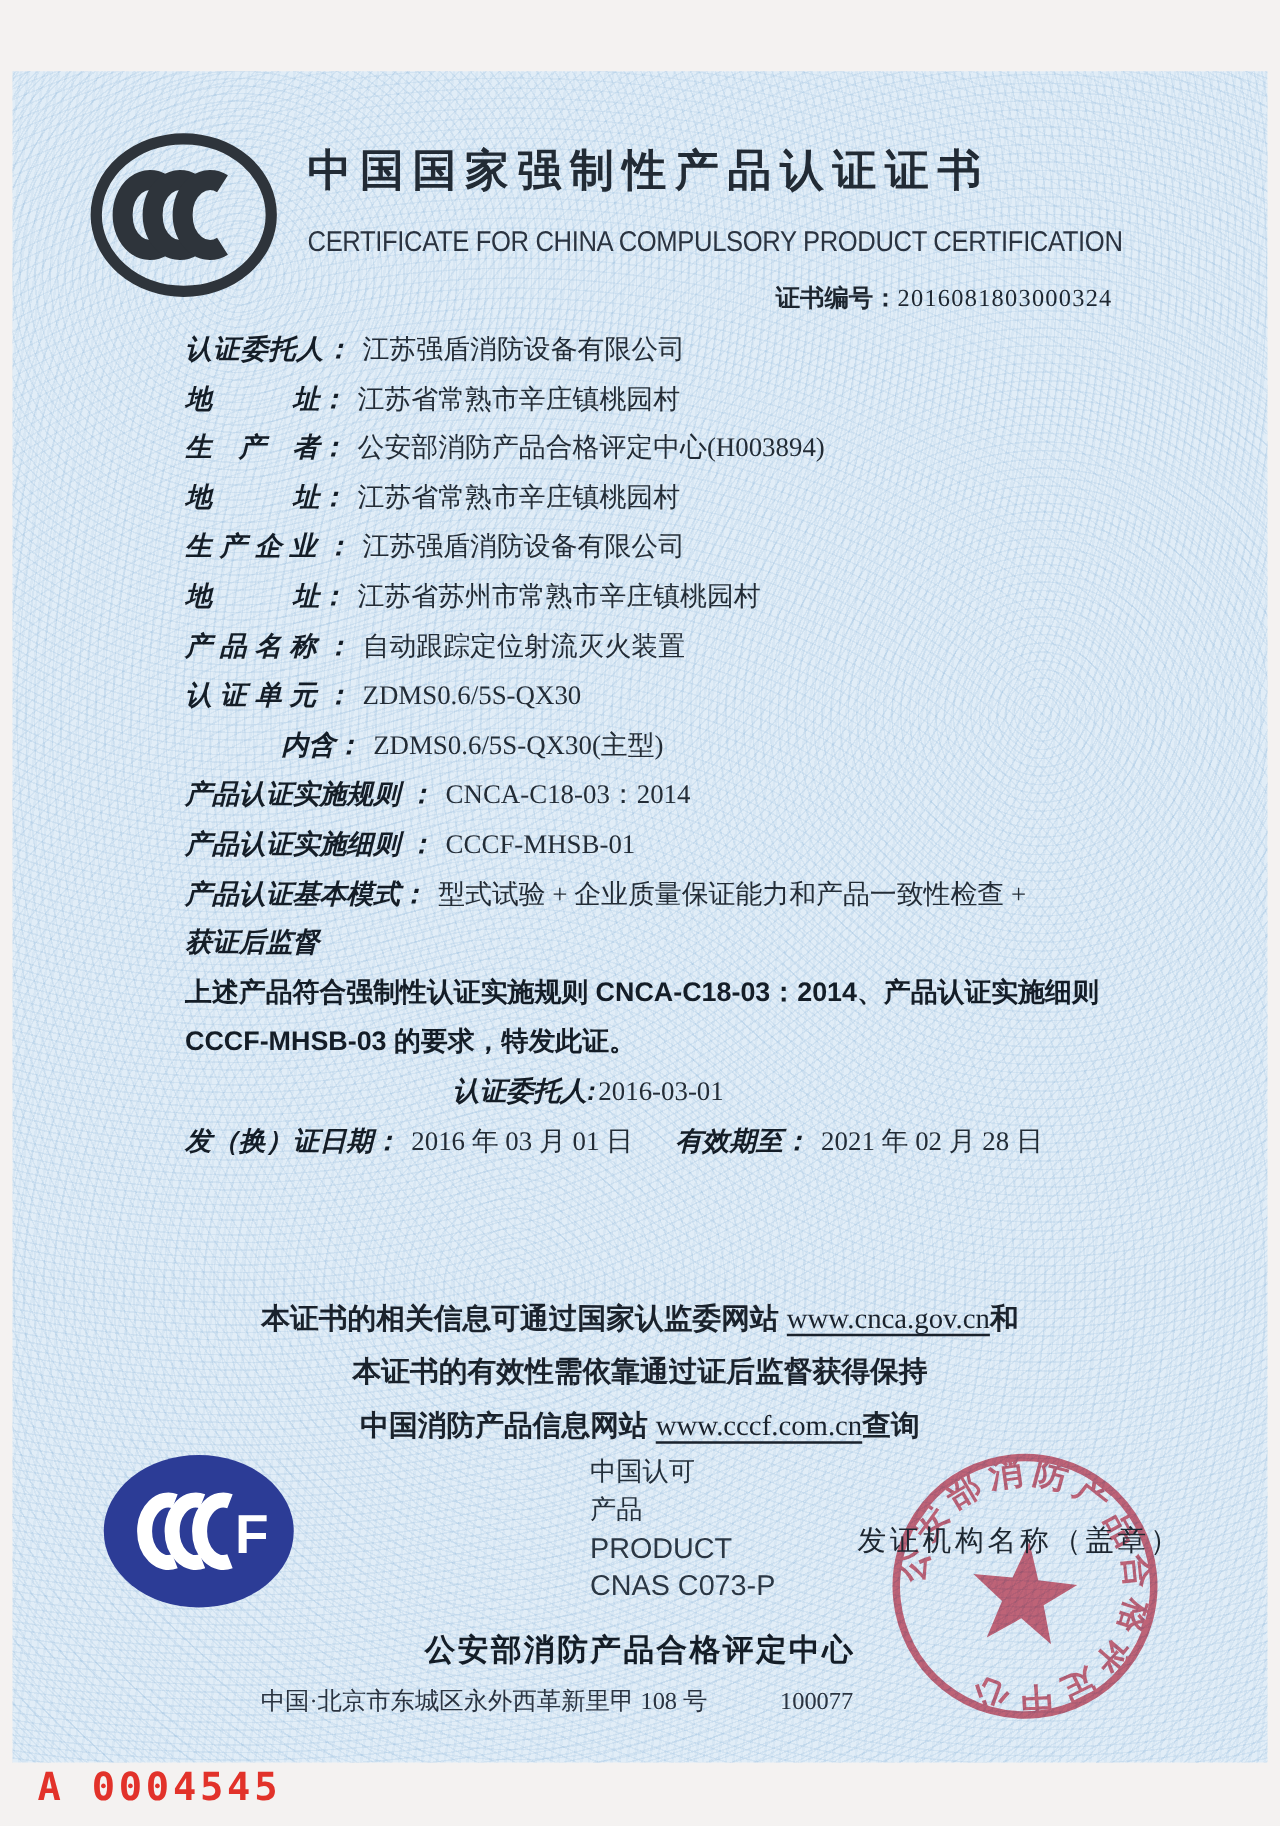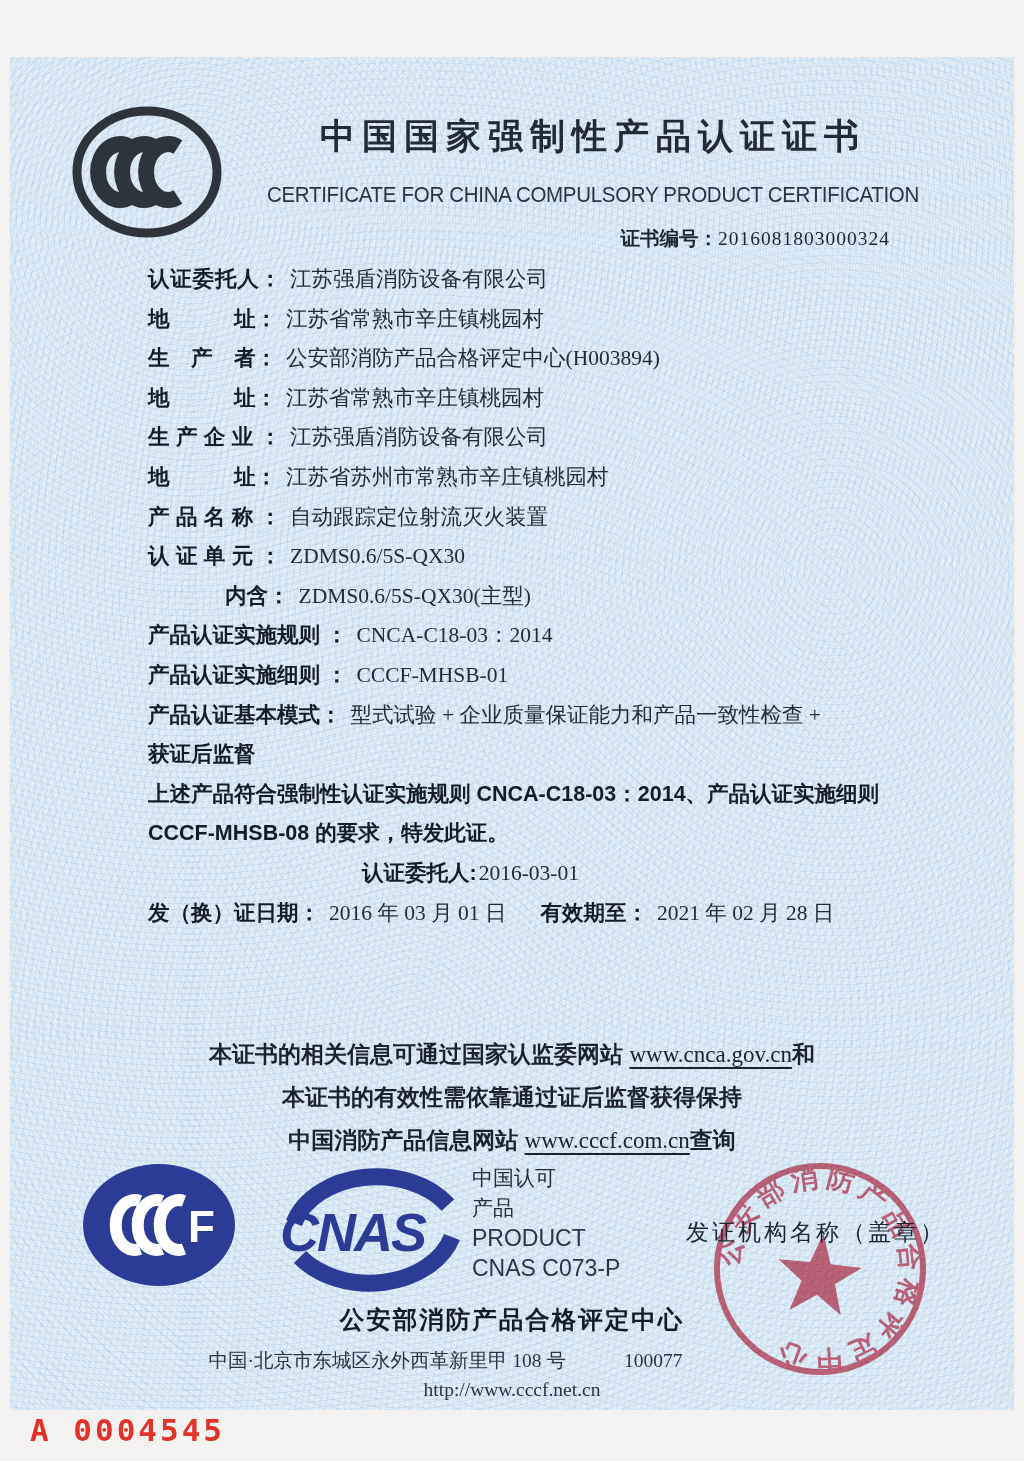--- a/index.html
+++ b/index.html
@@ -17,30 +17,30 @@
     position:absolute; left:10px; top:57px; width:1004px; height:1353px;
     background-color:#e1edf7;
     background-image:
       repeating-radial-gradient(circle at 18% 12%, rgba(116,165,208,.14) 0 1.2px, rgba(0,0,0,0) 1.2px 6px),
       repeating-radial-gradient(circle at 82% 38%, rgba(116,165,208,.13) 0 1.2px, rgba(0,0,0,0) 1.2px 7px),
       repeating-radial-gradient(circle at 40% 72%, rgba(116,165,208,.12) 0 1.2px, rgba(0,0,0,0) 1.2px 8px),
       repeating-linear-gradient(99deg, rgba(133,176,214,.10) 0 2px, rgba(0,0,0,0) 2px 6px);
   }
   
   .ccc-logo { position:absolute; left:56px; top:40px; width:162px; height:150px; }
-  .titles { position:absolute; left:213px; top:56px; width:740px; text-align:center; }
+  .titles { position:absolute; left:236px; top:56px; width:740px; text-align:left; }
   .title-cn { font-size:35px; font-weight:700; letter-spacing:7px; color:#222b35; font-family:"Liberation Sans",sans-serif; }
   .title-en { margin-top:22px; font-size:20.5px; font-weight:500; letter-spacing:-0.3px; color:#2a3340; transform:scaleY(1.12); }
   .cert-no { position:absolute; right:124px; top:168px; font-size:19.5px; }
   .cert-no .lab { font-weight:600; }
   .cert-no .num { font-family:"Liberation Serif", serif; letter-spacing:1px; }
   
   .fields { position:absolute; left:138px; top:203px; width:760px; font-size:21.5px; line-height:39.6px; }
   .row { white-space:nowrap; }
-  .lbl { font-weight:700; color:#141d27; }
+  .lbl { font-weight:700; color:#141d27;font-style:italic; }
   .lblw { display:inline-block; width:133px; text-align:justify; text-align-last:justify; }
   .val { font-family:"Liberation Serif", serif; color:#232c36; margin-left:9px; }
   .row.indent { padding-left:77px; }
   .row.center1 { padding-left:214px; }
   .statement { font-weight:700; color:#141d27; line-height:39.6px; white-space:normal; }
   .dates .gap { display:inline-block; width:34px; }
   
   .notice { position:absolute; left:0; top:976px; width:1004px; text-align:center; font-size:23px; font-weight:600; color:#1a222c; line-height:43px; }
   .ulink { font-family:"Liberation Serif", serif; font-weight:500; text-decoration:underline; text-underline-offset:5px; }
   
@@ -94,21 +94,21 @@
     <div class="row"><span class="lbl">地　　　址：</span><span class="val">江苏省常熟市辛庄镇桃园村</span></div>
     <div class="row"><span class="lbl lblw">生产企业：</span><span class="val">江苏强盾消防设备有限公司</span></div>
     <div class="row"><span class="lbl">地　　　址：</span><span class="val">江苏省苏州市常熟市辛庄镇桃园村</span></div>
     <div class="row"><span class="lbl lblw">产品名称：</span><span class="val">自动跟踪定位射流灭火装置</span></div>
     <div class="row"><span class="lbl lblw">认证单元：</span><span class="val">ZDMS0.6/5S-QX30</span></div>
     <div class="row indent"><span class="lbl">内含：</span><span class="val">ZDMS0.6/5S-QX30(主型)</span></div>
     <div class="row"><span class="lbl">产品认证实施规则 ：</span><span class="val">CNCA-C18-03：2014</span></div>
     <div class="row"><span class="lbl">产品认证实施细则 ：</span><span class="val">CCCF-MHSB-01</span></div>
     <div class="row"><span class="lbl">产品认证基本模式：</span><span class="val">型式试验 + 企业质量保证能力和产品一致性检查 +</span></div>
     <div class="row"><span class="lbl">获证后监督</span></div>
-    <div class="statement">上述产品符合强制性认证实施规则 CNCA-C18-03：2014、产品认证实施细则 CCCF-MHSB-08 的要求，特发此证。</div>
+    <div class="statement">上述产品符合强制性认证实施规则 CNCA-C18-03：2014、产品认证实施细则 CCCF-MHSB-03 的要求，特发此证。</div>
     <div class="row center1"><span class="lbl">认证委托人:</span><span class="val" style="margin-left:2px">2016-03-01</span></div>
     <div class="row dates"><span class="lbl">发（换）证日期：</span><span class="val">2016 年 03 月 01 日</span><span class="gap"></span><span class="lbl">有效期至：</span><span class="val">2021 年 02 月 28 日</span></div>
   </div>
 
   <div class="notice">
     <div><span>本证书的相关信息可通过国家认监委网站 </span><span class="ulink">www.cnca.gov.cn</span><span>和</span></div>
     <div>本证书的有效性需依靠通过证后监督获得保持</div>
     <div><span>中国消防产品信息网站 </span><span class="ulink">www.cccf.com.cn</span><span>查询</span></div>
   </div>
 
@@ -117,29 +117,20 @@
       <ellipse cx="79" cy="64" rx="76" ry="61" fill="#2c3c96"></ellipse>
       <g stroke="#ffffff" stroke-width="12" fill="none">
         <path d="M 60 40 A 19 25 0 1 0 60 88"></path>
         <path d="M 82 40 A 19 25 0 1 0 82 88"></path>
         <path d="M 104 40 A 19 25 0 1 0 104 88"></path>
       </g>
       <text x="108" y="81" font-size="44" font-weight="bold" fill="#ffffff" font-family="Liberation Sans, sans-serif">F</text>
     </svg>
   </div>
 
-  <div class="cnas-logo">
-    <svg viewBox="0 0 190 134" width="190" height="134">
-      <g stroke="#2c3c96" fill="none">
-        <path d="M 16 60 A 86 64 0 0 1 170 42" stroke-width="17"></path>
-        <path d="M 174 74 A 86 64 0 0 1 22 94" stroke-width="17"></path>
-      </g>
-      <text x="2" y="88" font-size="54" font-weight="bold" font-style="italic" fill="#2c3c96" font-family="Liberation Sans, sans-serif" letter-spacing="-2">CNAS</text>
-    </svg>
-  </div>
 
   <div class="acc-text">
     <div>中国认可</div>
     <div>产品</div>
     <div class="latin">PRODUCT</div>
     <div class="latin">CNAS C073-P</div>
   </div>
 
   <div class="stamp">
     <svg viewBox="0 0 236 240" width="236" height="240" opacity="0.82">
@@ -152,17 +143,16 @@
         <textPath href="#ringPath" startOffset="2%">公安部消防产品合格评定中心</textPath>
       </text>
     </svg>
   </div>
   <div class="stamp-label">发证机构名称（盖章）</div>
 
   <div class="f-org">公安部消防产品合格评定中心</div>
   <div class="f-addr">
     <span>中国·北京市东城区永外西革新里甲 108 号</span><span class="post">100077</span>
   </div>
-  <div class="f-url">http://www.cccf.net.cn</div>
 
 </div>
 
 <div class="serial">A 0004545</div>
 
 </body></html>

